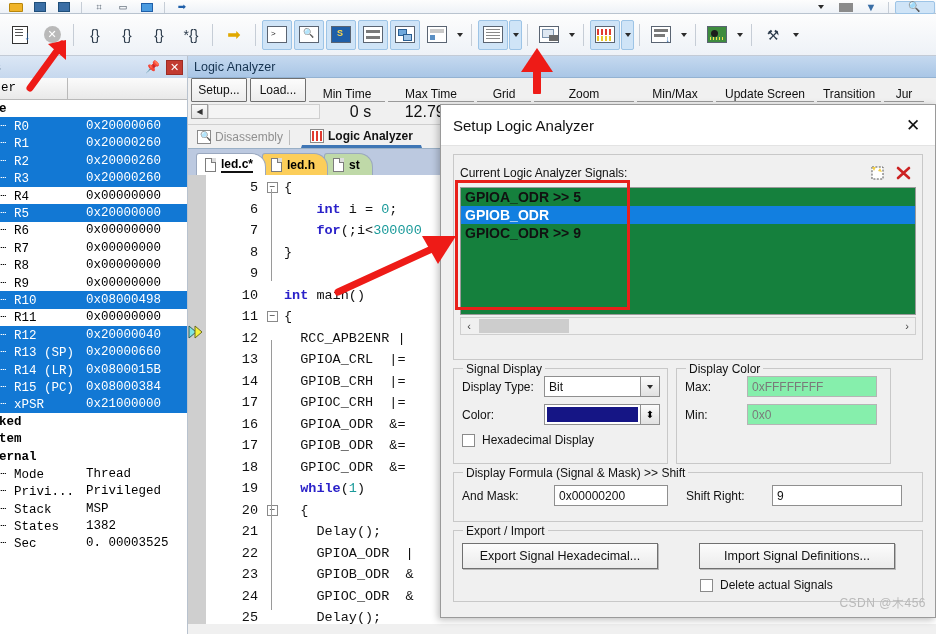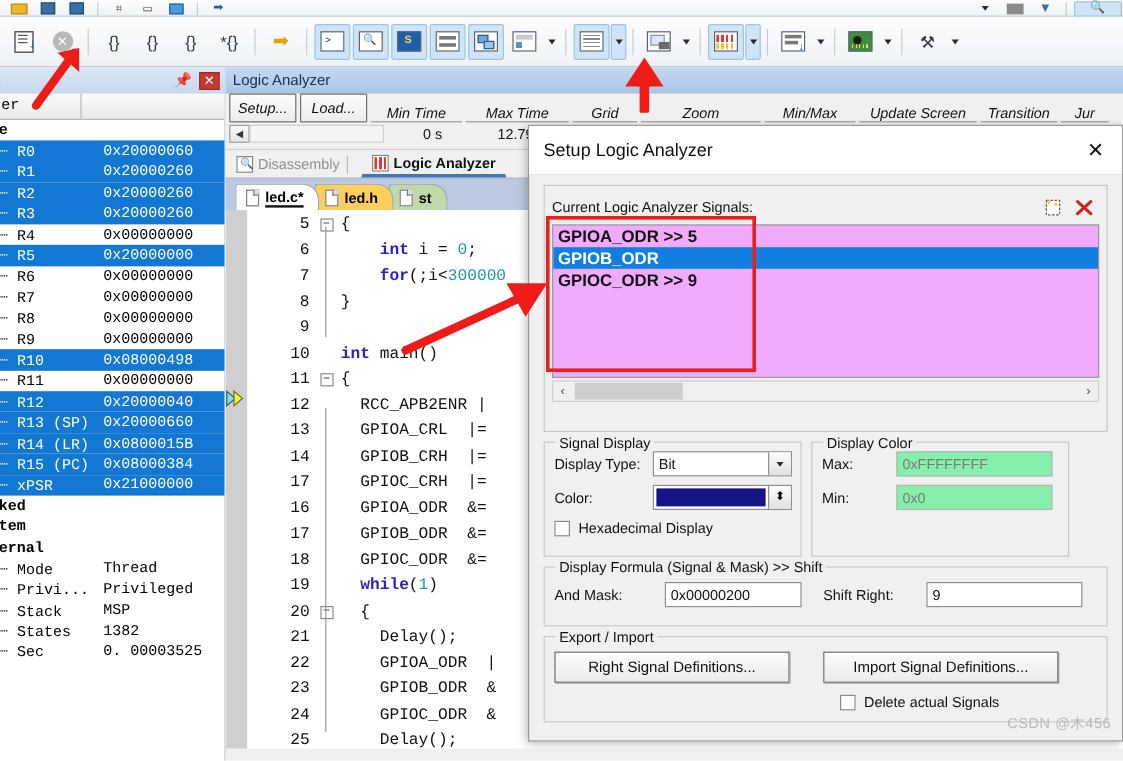--- a/index.html
+++ b/index.html
@@ -76,32 +76,32 @@
   }
   #la-title {
     height: 22px; background: linear-gradient(#c5d9ef, #a9c6e6);
     color: #15324f; font-size: 12.5px; display: flex; align-items: center; padding-left: 6px;
     border-bottom: 1px solid #93b2d2;
   }
   #la-toolbar {
     height: 47px; background: #f0f0f0; border-bottom: 1px solid #cfcfcf;
     position: relative;
   }
-  .la-btnrow { display: flex; height: 24px; align-items: stretch; padding-top: 0; font-style: italic; }
+  .la-btnrow { display: flex; height: 24px; align-items: stretch; padding-top: 0; }
   .la-btn {
     border: 1px solid #707070; background: linear-gradient(#fcfcfc,#ececec);
     font-size: 12px; color: #111; display: flex; align-items: center; justify-content: center;
     margin-left: 3px; padding: 0 5px; border-radius: 1px;
   }
   .la-field {
     border: none; font-size: 12px; color: #111;
     display: flex; align-items: flex-end; justify-content: center;
     border-bottom: 1px solid #9a9a9a; margin-left: 3px; padding: 0 6px;
   }
-  .la-val { font-size: 12px; color: #111; }
+  .la-val { font-size: 16px; color: #111; }
   .la-row2 { display: flex; align-items: center; height: 19px; position: relative; }
   .sb-left {
     width: 17px; height: 15px; border: 1px solid #9b9b9b; background: linear-gradient(#fafafa,#e5e5e5);
     display: flex; align-items: center; justify-content: center; font-size: 8px; color: #333; margin-left: 3px;
   }
   .sb-track { height: 15px; background: #f4f4f4; border: 1px solid #cfcfcf; }
 
   
   #doc-tabs {
     height: 24px; display: flex; align-items: flex-end; background: #f0f0f0;
@@ -169,21 +169,21 @@
     font-size: 12px; color: #111;
   }
 
   
   #sig-group { height: 206px; padding: 6px; }
   #sig-toprow { display: flex; align-items: center; height: 24px; }
   #sig-label { font-size: 12px; color: #111; flex: 1; }
   .sig-ic-btn { width: 26px; height: 22px; display: flex; align-items: center; justify-content: center; }
   #sig-list {
     position: absolute; left: 6px; right: 6px; top: 32px; height: 128px;
-    background: #f0abfc; border: 1px solid #9a9a9a; overflow: hidden;
+    background: #15803d; border: 1px solid #9a9a9a; overflow: hidden;
   }
   .sig-item { height: 18px; font-size: 14px; font-weight: bold; color: #111; padding-left: 4px; display: flex; align-items: center; }
   .sig-item.sel { background: #127fe0; color: #ffffff; }
   #sig-hscroll {
     position: absolute; left: 6px; right: 6px; top: 162px; height: 18px;
     background: #f0f0f0; border: 1px solid #cfcfcf; display: flex; align-items: center;
   }
   .hs-arrow { width: 16px; text-align: center; font-size: 11px; color: #444; }
   .hs-thumb { width: 90px; height: 14px; background: #cdcdcd; margin-left: 2px; }
   .hs-spacer { flex: 1; }
@@ -717,22 +717,22 @@
           <span class="flbl" style="width:92px;">And Mask:</span>
           <span class="finput" style="width:114px;">0x00000200</span>
           <span class="flbl" style="width:86px;margin-left:18px;">Shift Right:</span>
           <span class="finput" style="width:130px;">9</span>
         </div>
       </div>
 
       <div class="gbox" id="export-group">
         <span class="legend">Export / Import</span>
         <div style="display:flex;margin:12px 0 0 8px;gap:28px;">
-          <span class="big-btn" style="width:196px;">Right Signal Definitions...</span>
-          <span class="big-btn" style="width:196px;">Import Signal Definitions...</span>
+          <span class="big-btn" style="width:196px;">Export Signal Hexadecimal...</span>
+          <span class="big-btn" style="width:196px;margin-left:13px;">Import Signal Definitions...</span>
         </div>
         <div class="chkrow" style="margin-left:246px;margin-top:9px;">
           <span class="chk"></span>
           <span class="flbl">Delete actual Signals</span>
         </div>
       </div>
 
     </div>
   </div>
 

